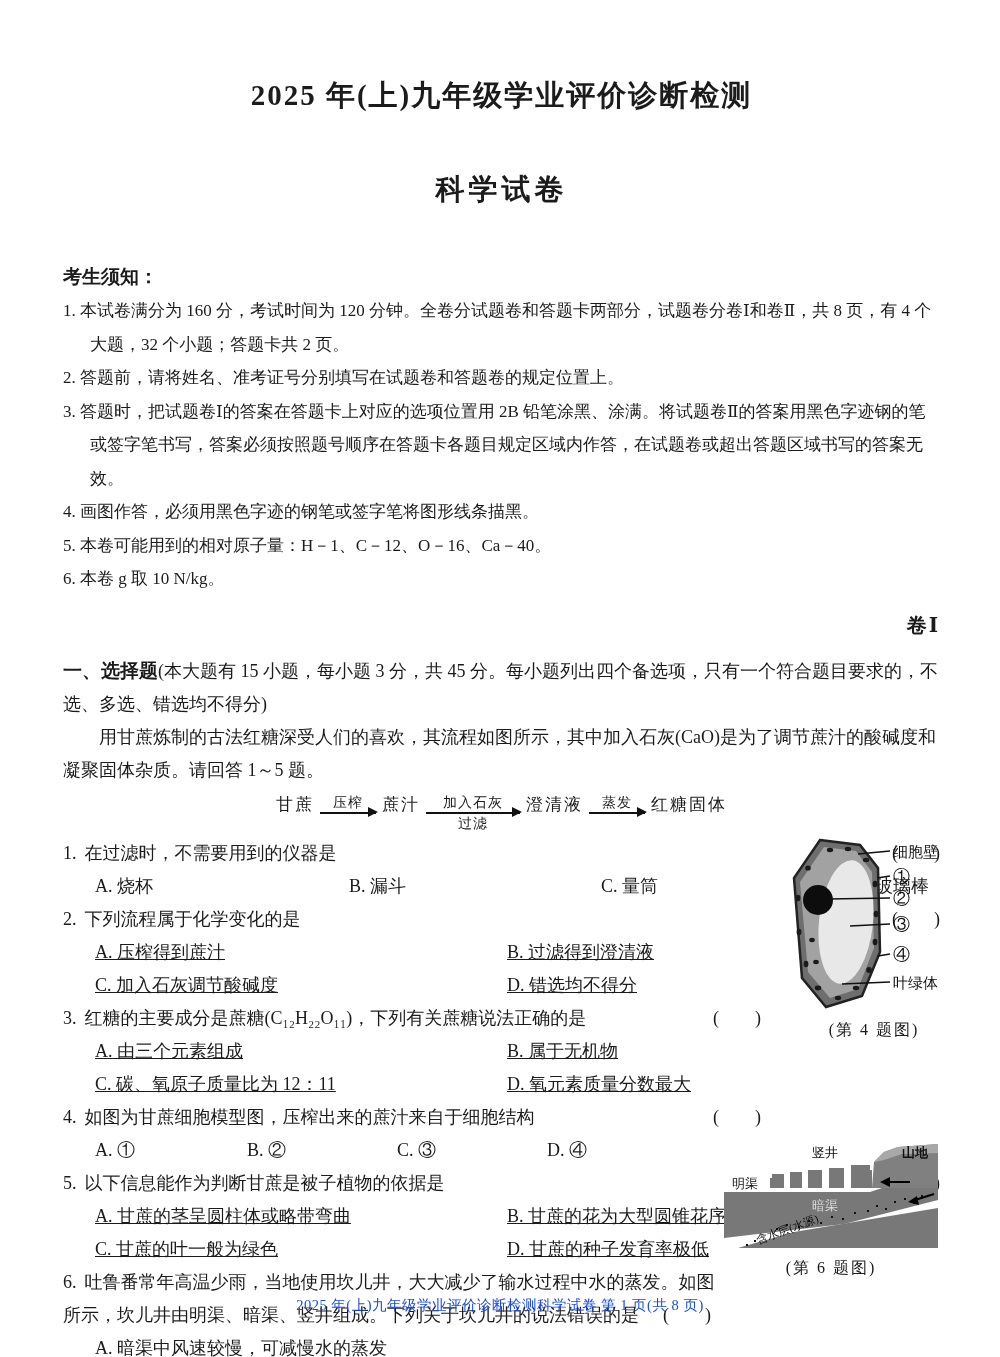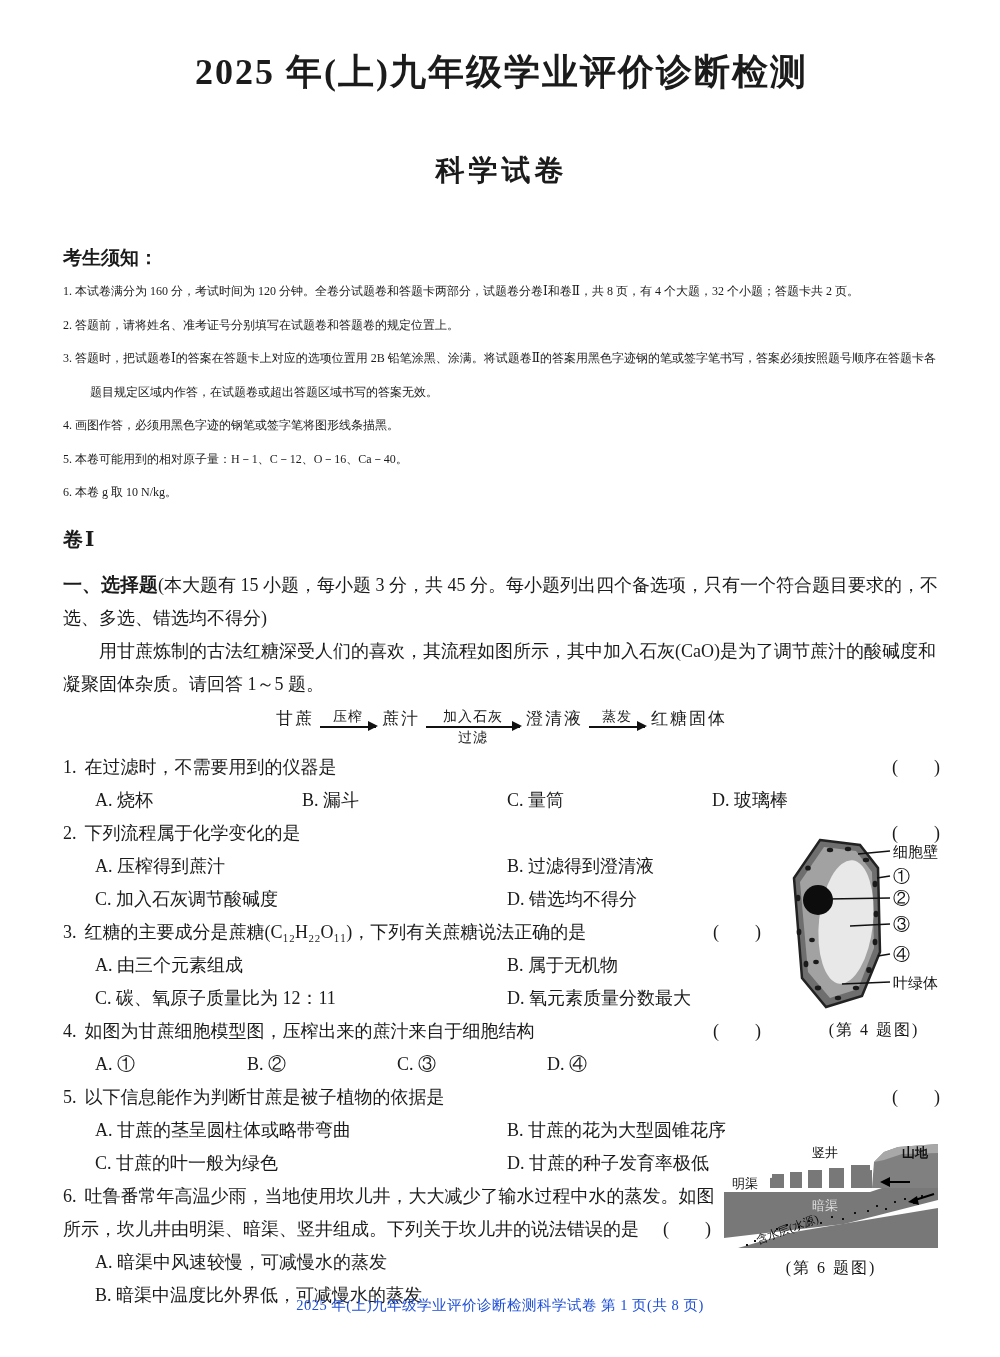--- a/index.html
+++ b/index.html
@@ -2,49 +2,49 @@
 <html lang="zh"><head>
 <meta charset="utf-8">
 <title>科学试卷</title>
 <style>
   html,body{margin:0;padding:0;background:#ffffff;}
   .page{
     position:relative;width:1000px;height:1357px;margin:0 auto;background:#ffffff;
     font-family:"Liberation Serif","DejaVu Serif",serif;color:#1b1b1b;overflow:hidden;
   }
   .content{padding:0 60px 0 63px;}
-  .doc-title{margin:16px;padding-top:32px;text-align:center;font-size:36px;font-weight:700;letter-spacing:2px;}
+  .doc-title{margin:0;padding-top:76px;text-align:center;font-size:29px;font-weight:700;letter-spacing:2px;}
   .doc-subtitle{margin:54px 0 1px;text-align:center;font-size:29px;font-weight:700;letter-spacing:4px;}
   .notice{margin-top:50px;}
   .notice-heading{font-size:19px;font-weight:700;line-height:34px;}
-  .notice-item{font-size:12px;line-height:33.5px;padding-left:27px;text-indent:-27px;}
-  .volume{margin-top:12px;text-align:left;font-size:20px;font-weight:700;line-height:34px;letter-spacing:2px;}
+  .notice-item{font-size:17px;line-height:33.5px;padding-left:27px;text-indent:-27px;}
+  .volume{margin-top:12px;text-align:right;font-size:20px;font-weight:700;line-height:34px;letter-spacing:2px;}
   .section-head{margin-top:12px;font-size:18px;line-height:33px;}
   .section-title{font-weight:700;font-size:19px;}
   .intro{font-size:18px;line-height:33px;text-indent:2em;margin:0;}
   
   .flow{display:flex;justify-content:center;font-size:17px;margin:6px 0 4px;}
   .flow-node{letter-spacing:2px;padding:0 3px;white-space:nowrap;}
   .flow-arrow{display:inline-flex;flex-direction:column;align-items:center;margin:0 3px;}
   .fa-label{font-size:14px;height:19px;line-height:19px;letter-spacing:1px;white-space:nowrap;}
   .fa-line{height:2px;background:#111;position:relative;width:56px;}
   .fa-line.w-long{width:94px;}
   .fa-line::after{content:"";position:absolute;right:-2px;top:-4.5px;width:0;height:0;
     border-left:10px solid #111;border-top:5px solid transparent;border-bottom:5px solid transparent;}
   
   .question{font-size:18px;line-height:33px;}
   .q-line{position:relative;}
   .q-num{margin-right:8px;}
   .bracket{white-space:pre;}
   .bracket.pos-right{position:absolute;right:0;top:0;}
   .bracket.pos-mid{position:absolute;left:650px;top:0;}
   .opts{padding-left:32px;}
-  .cols4a{display:grid;grid-template-columns:207px 205px 205px auto;}
+  .cols4a{display:grid;grid-template-columns:207px 205px 205px auto;gap:47px;}
   .cols4b{display:grid;grid-template-columns:152px 150px 150px auto;}
-  .cols2{display:grid;grid-template-columns:412px auto;}
+  .cols2{display:grid;grid-template-columns:412px auto;text-decoration:underline;}
   .q6-text{width:662px;position:relative;}
   .q6-text .bracket{position:absolute;left:600px;bottom:0;}
   
   .fig{position:absolute;text-align:center;}
   .fig4{left:786px;top:836px;width:176px;}
   .fig6{left:724px;top:1144px;width:214px;}
   .fig-caption{font-size:16px;margin-top:2px;letter-spacing:2px;white-space:nowrap;}
   .footer{position:absolute;left:0;right:0;top:1296px;text-align:center;font-size:14.5px;letter-spacing:0.5px;color:#1d4ed8;}
   svg text{font-family:"Liberation Serif","DejaVu Serif",serif;}
 </style>

